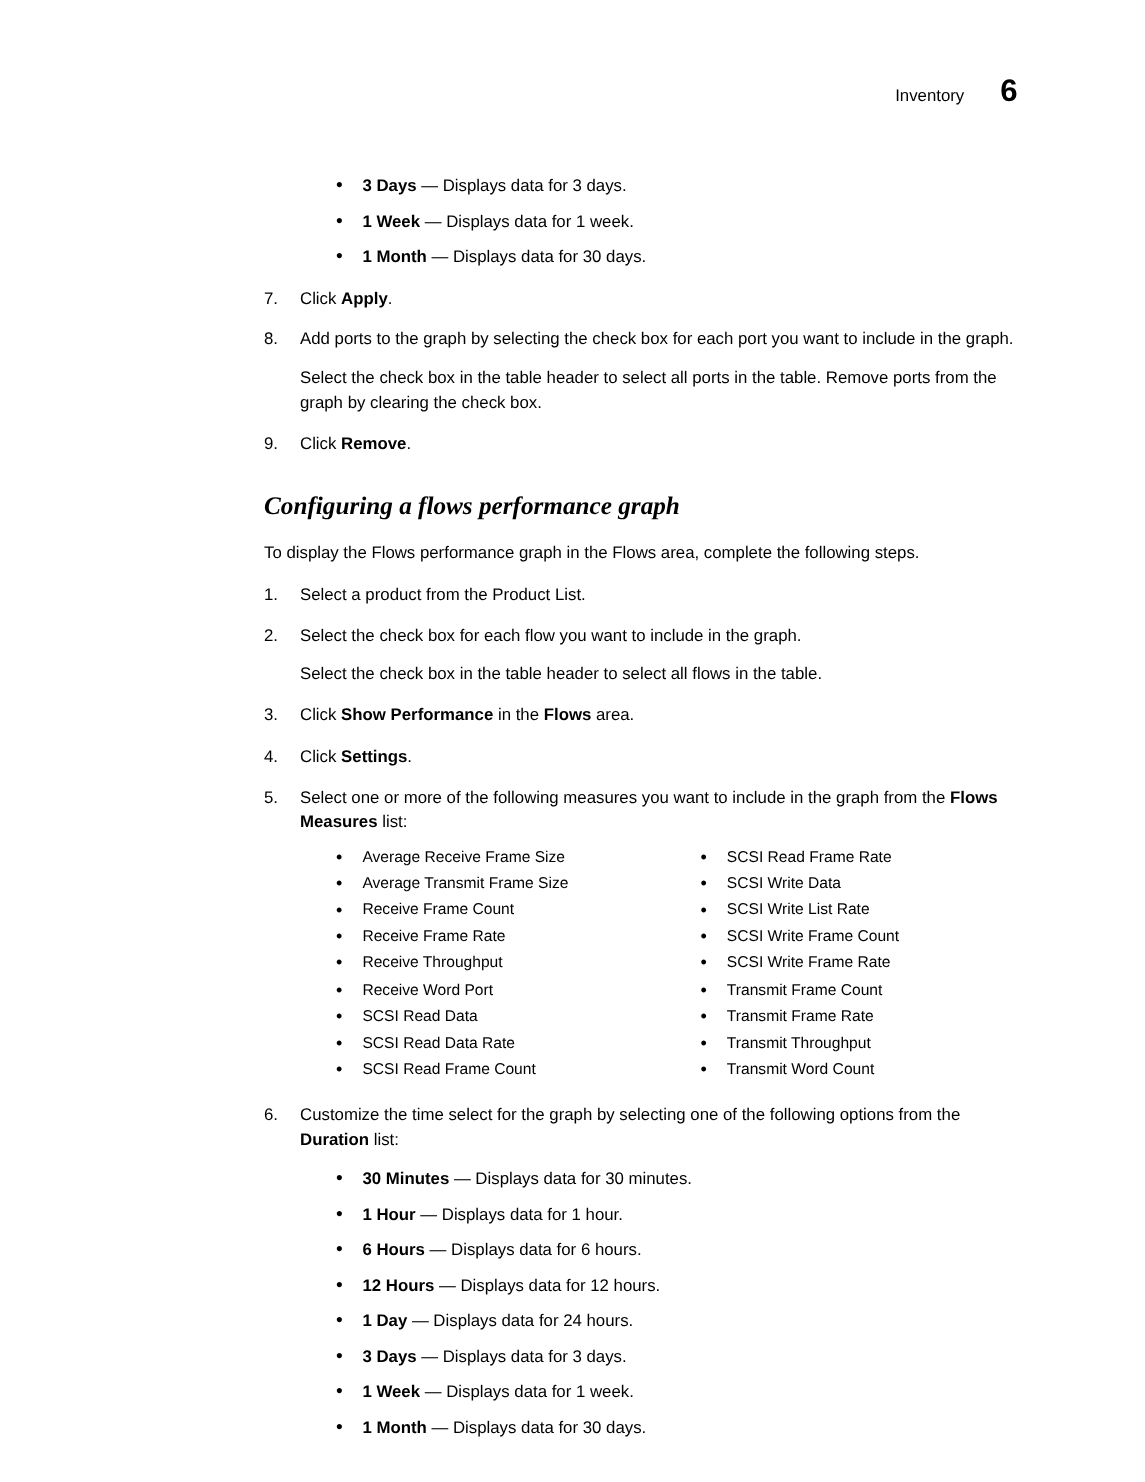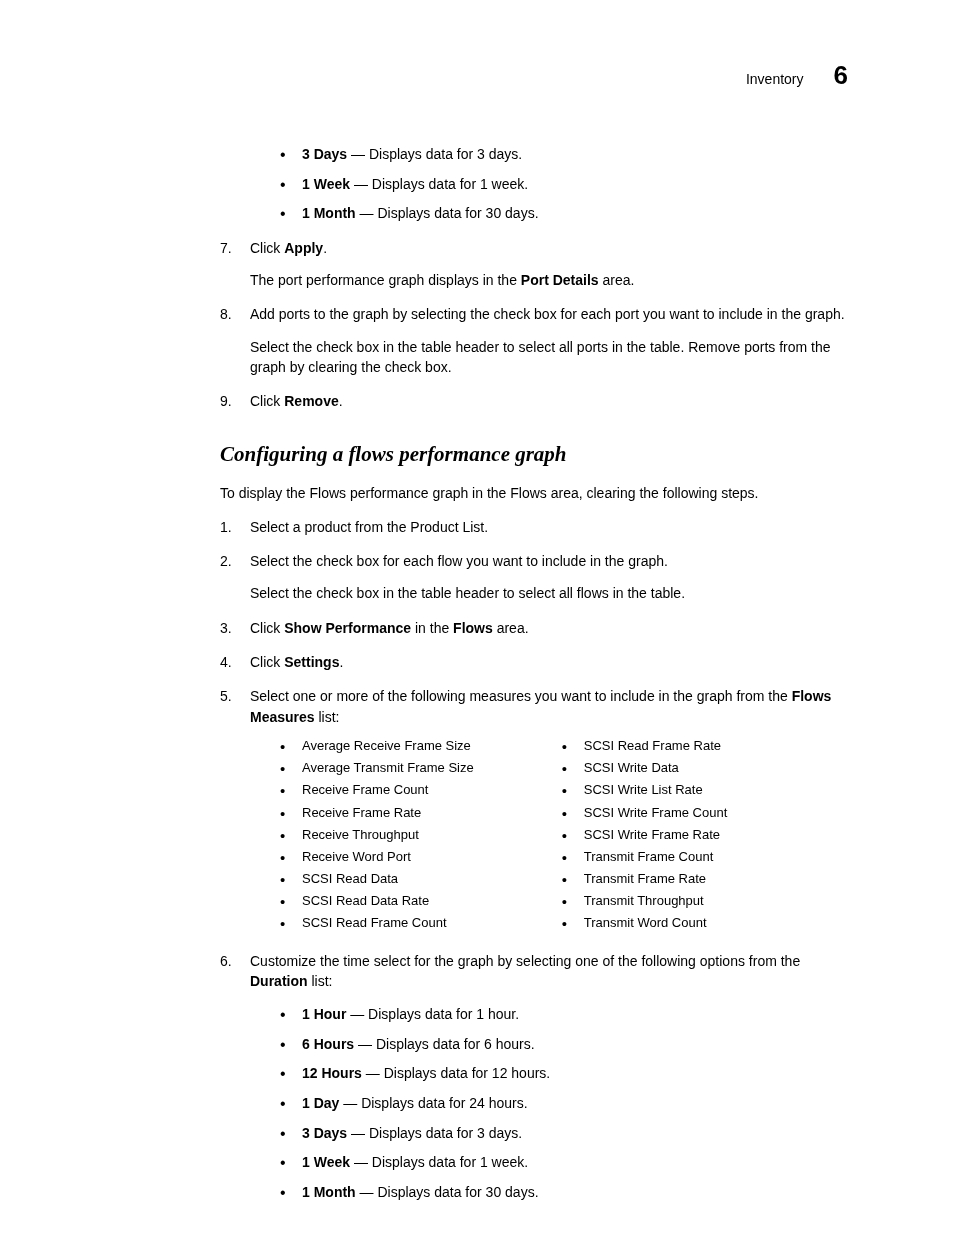--- a/index.html
+++ b/index.html
@@ -78,21 +78,21 @@
     font-size: 21px;
     margin: 30px 0 16px 0;
     font-family: Georgia, 'Times New Roman', serif;
   }
   .intro {
     margin-bottom: 14px;
     line-height: 1.45;
   }
   .two-col {
     display: flex;
-    gap: 88px;
+    gap: 110px;
     margin-top: 10px;
     margin-left: 30px;
   }
   .col-list {
     list-style: none;
     padding: 0;
     margin: 0;
   }
   .col-list li {
     position: relative;
@@ -142,36 +142,35 @@
     <ul class="bullet-list">
       <li><span class="bold">3 Days</span><span> — Displays data for 3 days.</span></li>
       <li><span class="bold">1 Week</span><span> — Displays data for 1 week.</span></li>
       <li><span class="bold">1 Month</span><span> — Displays data for 30 days.</span></li>
     </ul>
 
     <ol class="num-list">
       <li>
         <span class="num">7.</span>
         <span>Click </span><span class="bold">Apply</span><span>.</span>
-        <div class="sub-para"><span>The port performance graph displays in the </span><span class="bold">Port Details</span><span> area.</span></div>
       </li>
       <li>
         <span class="num">8.</span>
         <span>Add ports to the graph by selecting the check box for each port you want to include in the graph.</span>
         <div class="sub-para">Select the check box in the table header to select all ports in the table. Remove ports from the graph by clearing the check box.</div>
       </li>
       <li>
         <span class="num">9.</span>
         <span>Click </span><span class="bold">Remove</span><span>.</span>
       </li>
     </ol>
 
     <h2 class="section">Configuring a flows performance graph</h2>
 
-    <div class="intro">To display the Flows performance graph in the Flows area, clearing the following steps.</div>
+    <div class="intro">To display the Flows performance graph in the Flows area, complete the following steps.</div>
 
     <ol class="num-list">
       <li>
         <span class="num">1.</span>
         <span>Select a product from the Product List.</span>
       </li>
       <li>
         <span class="num">2.</span>
         <span>Select the check box for each flow you want to include in the graph.</span>
         <div class="sub-para">Select the check box in the table header to select all flows in the table.</div>
@@ -209,20 +208,21 @@
             <li>Transmit Frame Rate</li>
             <li>Transmit Throughput</li>
             <li>Transmit Word Count</li>
           </ul>
         </div>
       </li>
       <li>
         <span class="num">6.</span>
         <span>Customize the time select for the graph by selecting one of the following options from the </span><span class="bold">Duration</span><span> list:</span>
         <ul class="inner-bullets">
+          <li><span class="bold">30 Minutes</span><span> — Displays data for 30 minutes.</span></li>
           <li><span class="bold">1 Hour</span><span> — Displays data for 1 hour.</span></li>
           <li><span class="bold">6 Hours</span><span> — Displays data for 6 hours.</span></li>
           <li><span class="bold">12 Hours</span><span> — Displays data for 12 hours.</span></li>
           <li><span class="bold">1 Day</span><span> — Displays data for 24 hours.</span></li>
           <li><span class="bold">3 Days</span><span> — Displays data for 3 days.</span></li>
           <li><span class="bold">1 Week</span><span> — Displays data for 1 week.</span></li>
           <li><span class="bold">1 Month</span><span> — Displays data for 30 days.</span></li>
         </ul>
       </li>
     </ol>

